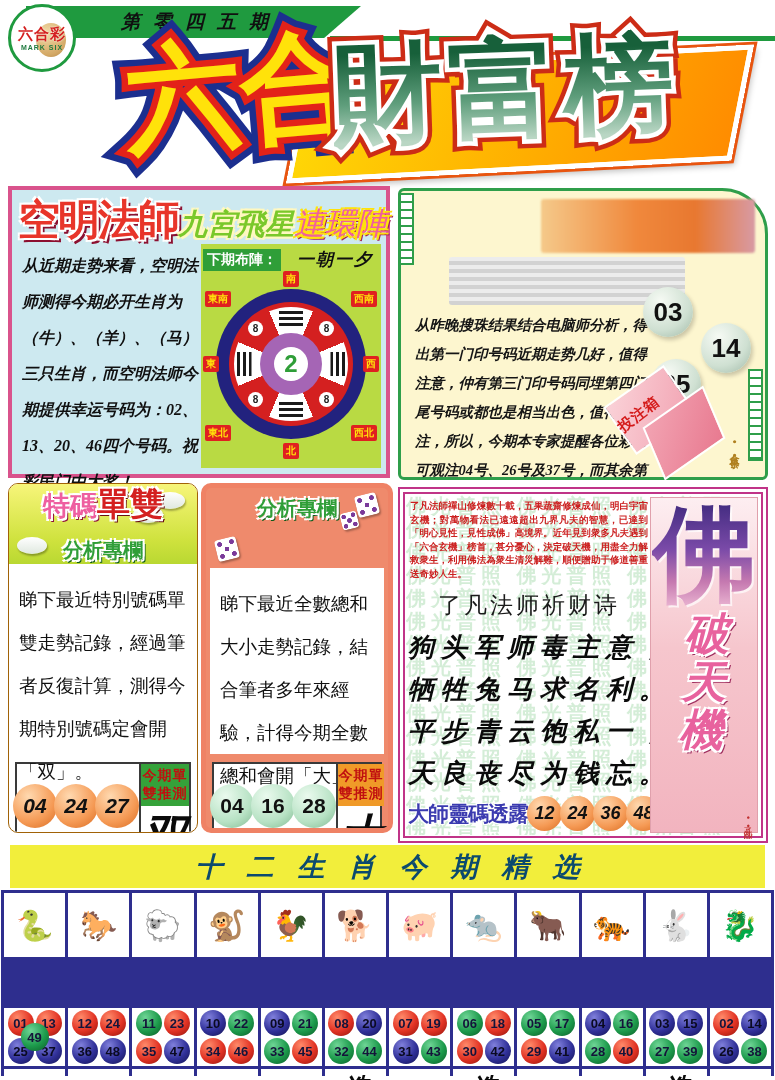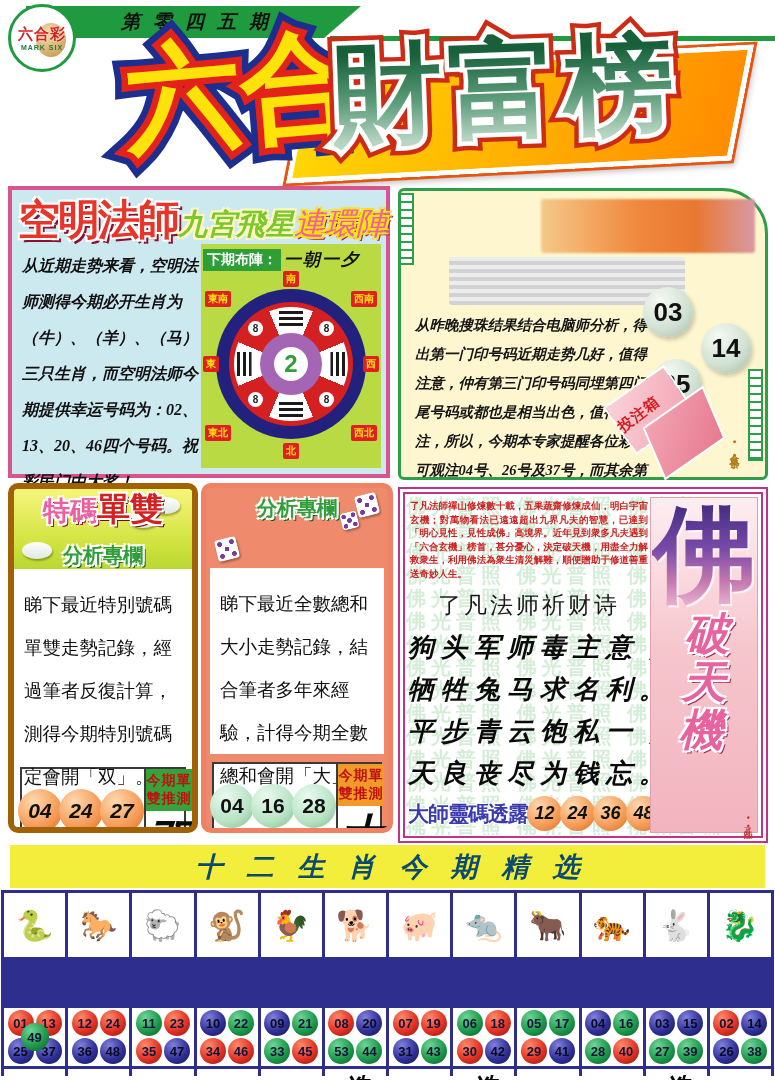--- a/index.html
+++ b/index.html
@@ -44,21 +44,21 @@
   .p1-title { position:absolute; left:6px; top:2px; width:370px; height:52px; white-space:nowrap; }
   .t-master { font-size:42px; font-weight:bold; color:#e8352a; letter-spacing:-2px;
     text-shadow:-2px -2px 0 #fff,2px -2px 0 #fff,-2px 2px 0 #fff,2px 2px 0 #fff,4px 4px 0 #8c1030; }
   .t-stars { font-size:29px; font-weight:bold; color:#7ac82a; font-style:italic;
     text-shadow:-2px -2px 0 #fff8c0,2px -2px 0 #fff8c0,-2px 2px 0 #fff8c0,2px 2px 0 #fff8c0; }
   .t-chain { font-size:31px; font-weight:normal; color:#f0609a; font-style:italic;
     text-shadow:-2px -2px 0 #ffe20a,2px -2px 0 #ffe20a,-2px 2px 0 #ffe20a,2px 2px 0 #ffe20a,3px 3px 0 #a02060; }
   .p1-body { position:absolute; left:10px; top:58px; width:182px; font-size:16px; line-height:36px;
     font-weight:bold; color:#101010; font-family:"Liberation Serif","DejaVu Serif",serif; font-style:italic; }
   .p1-right { position:absolute; right:5px; top:54px; width:180px; bottom:6px; background:#b9da43; }
-  .p1-form { display:flex; align-items:center; gap:3px; padding:4px 2px 0 2px; }
+  .p1-form { display:flex; align-items:center; gap:16px; padding:4px 2px 0 2px; }
   .p1-form-label { background:#2f9e38; color:#fff; font-weight:bold; font-size:14px; padding:2px 4px; }
   .p1-form-value { color:#101010; font-weight:bold; font-size:17px; font-style:italic;
     font-family:"Liberation Serif","DejaVu Serif",serif; letter-spacing:2px; }
   .wheel-wrap { position:relative; margin:2px auto 0; width:172px; height:182px; }
   .wheel { position:absolute; left:11px; top:16px; width:150px; height:150px; }
   .circ { position:absolute; border-radius:50%; }
   .ring-navy { inset:0; background:#22227e; }
   .ring-red { inset:13px; background:#d42020; }
   .ring-seg { inset:18px; background:conic-gradient(from -22.5deg,#fff 0 45deg,#d42020 45deg 90deg,#fff 90deg 135deg,
     #d42020 135deg 180deg,#fff 180deg 225deg,#d42020 225deg 270deg,#fff 270deg 315deg,#d42020 315deg 360deg); }
@@ -115,21 +115,21 @@
     font-weight:bold; color:#111; }
   .ball.silver { width:50px; height:50px; font-size:26px;
     background:radial-gradient(circle at 35% 28%,#f6faf4,#cfe0d2 60%,#9fb8a6); box-shadow:2px 3px 4px rgba(0,0,0,.2); }
   .ball.orange { width:44px; height:44px; font-size:21px; font-style:italic;
     background:radial-gradient(circle at 35% 28%,#ffd9b0,#f59a55 60%,#d86a20); }
   .ball.mint { width:44px; height:44px; font-size:21px;
     background:radial-gradient(circle at 35% 28%,#eafaee,#b7e2c4 60%,#7fb890); }
   .ball.sm { width:35px; height:35px; font-size:18px; }
 
   
-  .p3 { position:absolute; left:8px; top:483px; width:190px; height:350px; border:6px solid #a16207;
+  .p3 { position:absolute; left:8px; top:483px; width:190px; height:350px; border:1px solid #a16207;
     border-radius:10px; background:#fff; overflow:hidden; }
   .p3-head { position:relative; height:80px; background:linear-gradient(180deg,#f7f57a,#cfe23e 70%,#b9d832); }
   .p4 { position:absolute; left:201px; top:483px; width:192px; height:350px; border:5px solid #ef8265;
     border-radius:10px; background:#ef8a6c; overflow:hidden; }
   .p4-head { position:relative; height:80px; }
   .head-line { position:relative; text-align:center; line-height:40px; white-space:nowrap; z-index:2; }
   .tt-pink { font-size:27px; font-weight:bold; color:#ee5fa0;
     text-shadow:-2px -2px 0 #fff,2px -2px 0 #fff,-2px 2px 0 #fff,2px 2px 0 #fff,3px 3px 0 #90103a; }
   .tt-red { font-size:33px; font-weight:bold; color:#d42020;
     text-shadow:-2px -2px 0 #fff,2px -2px 0 #fff,-2px 2px 0 #fff,2px 2px 0 #fff,3px 3px 0 #6a1010; }
@@ -428,21 +428,21 @@
         </div>
         <div class="zcell zballs">
           <span class="zball blue">09</span>
           <span class="zball green">21</span>
           <span class="zball green">33</span>
           <span class="zball red">45</span>
         </div>
         <div class="zcell zballs">
           <span class="zball red">08</span>
           <span class="zball blue">20</span>
-          <span class="zball green">53</span>
+          <span class="zball green">32</span>
           <span class="zball green">44</span>
         </div>
         <div class="zcell zballs">
           <span class="zball red">07</span>
           <span class="zball red">19</span>
           <span class="zball blue">31</span>
           <span class="zball green">43</span>
         </div>
         <div class="zcell zballs">
           <span class="zball green">06</span>

